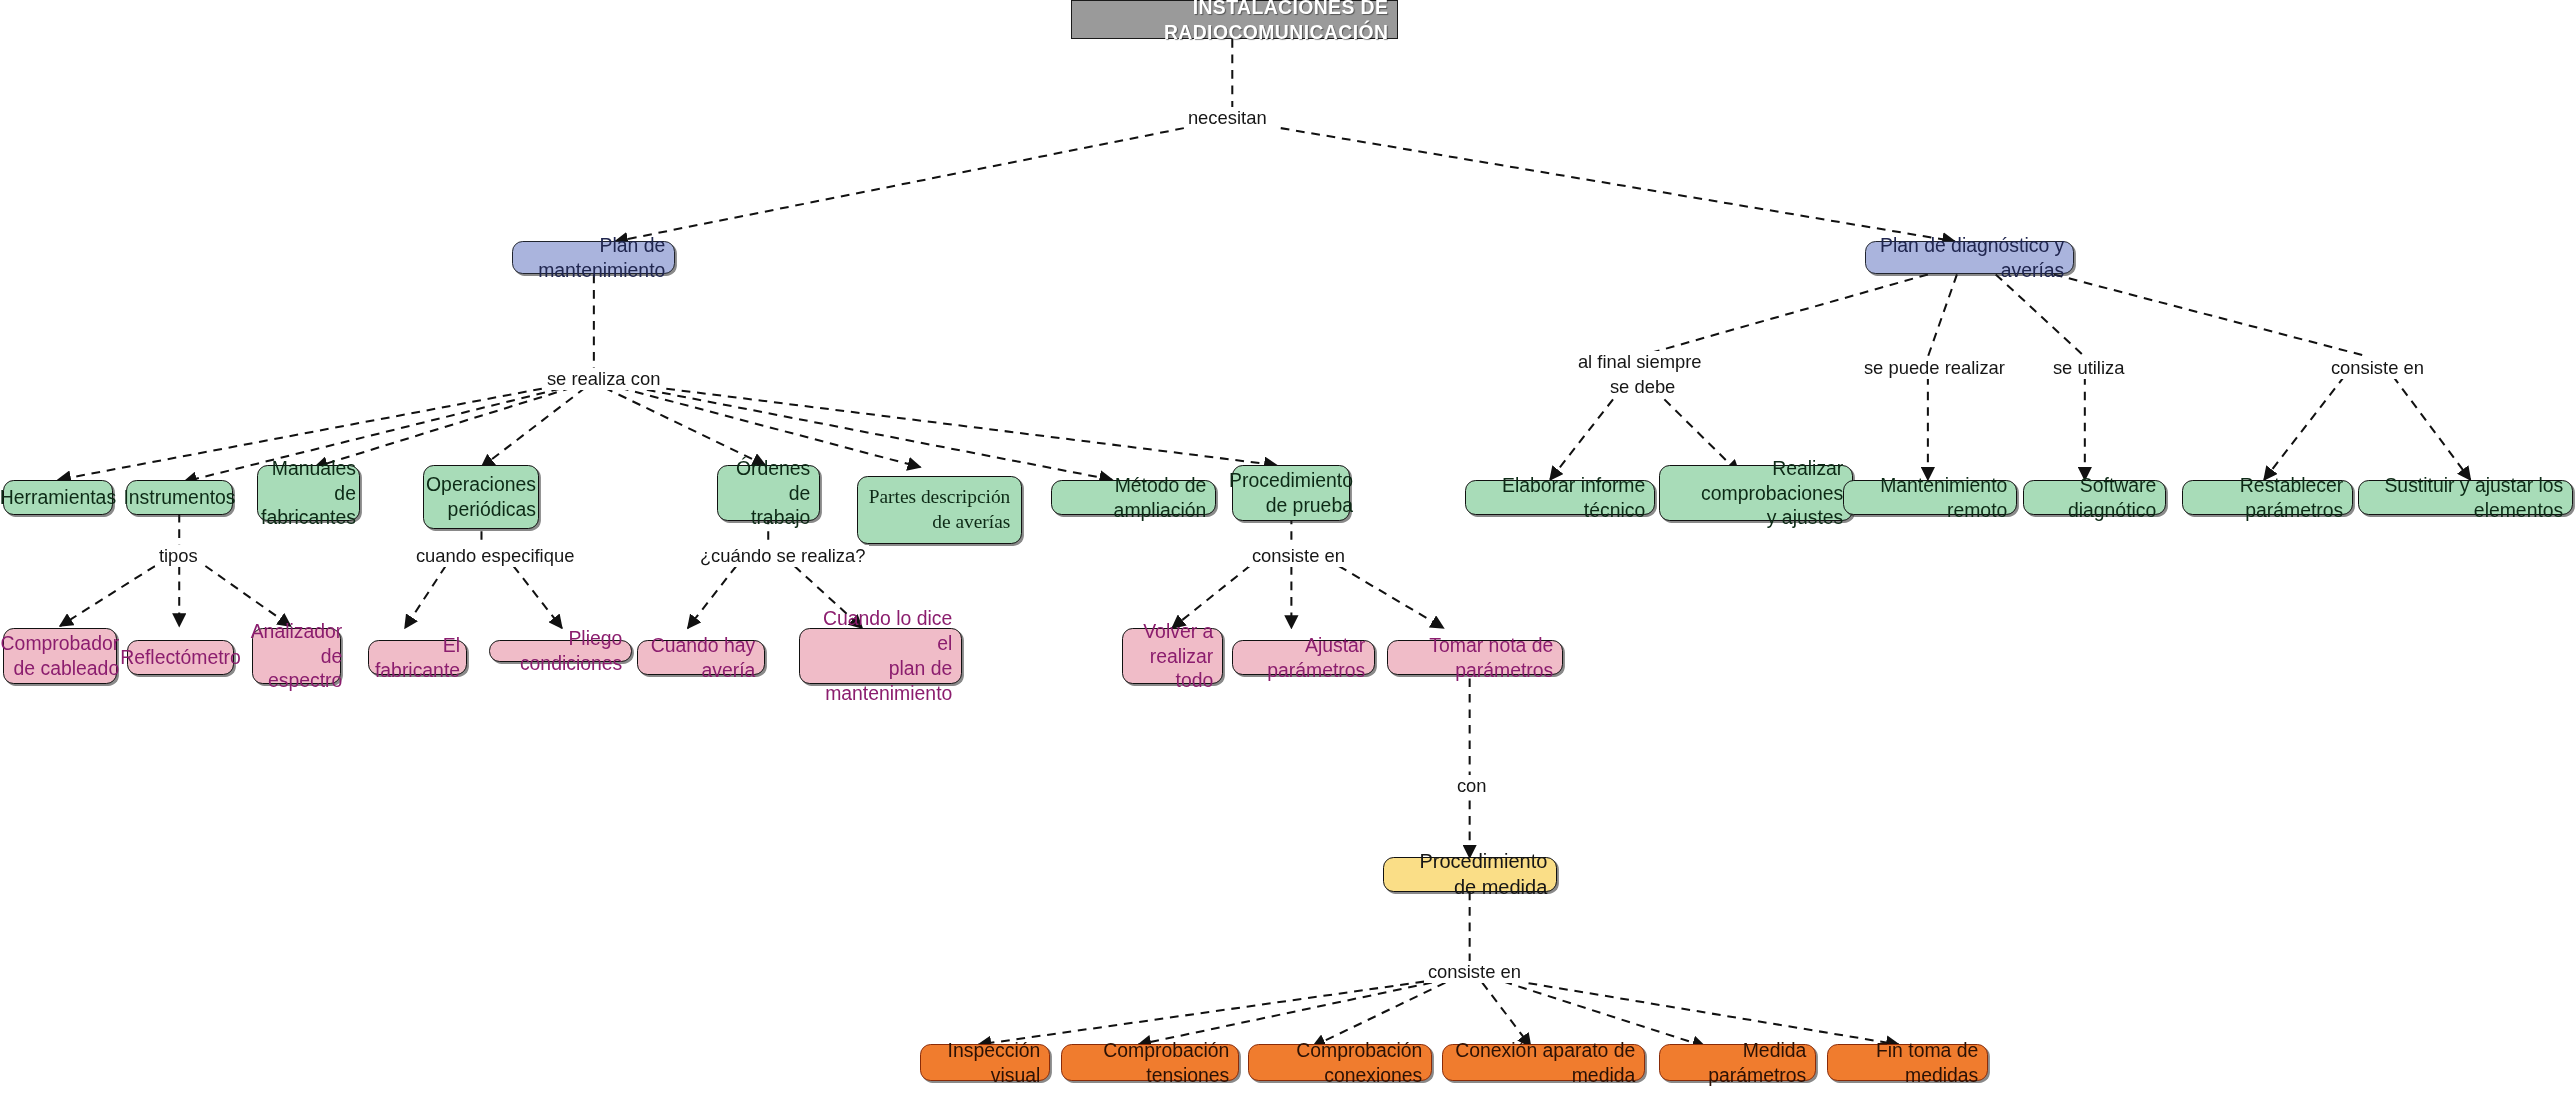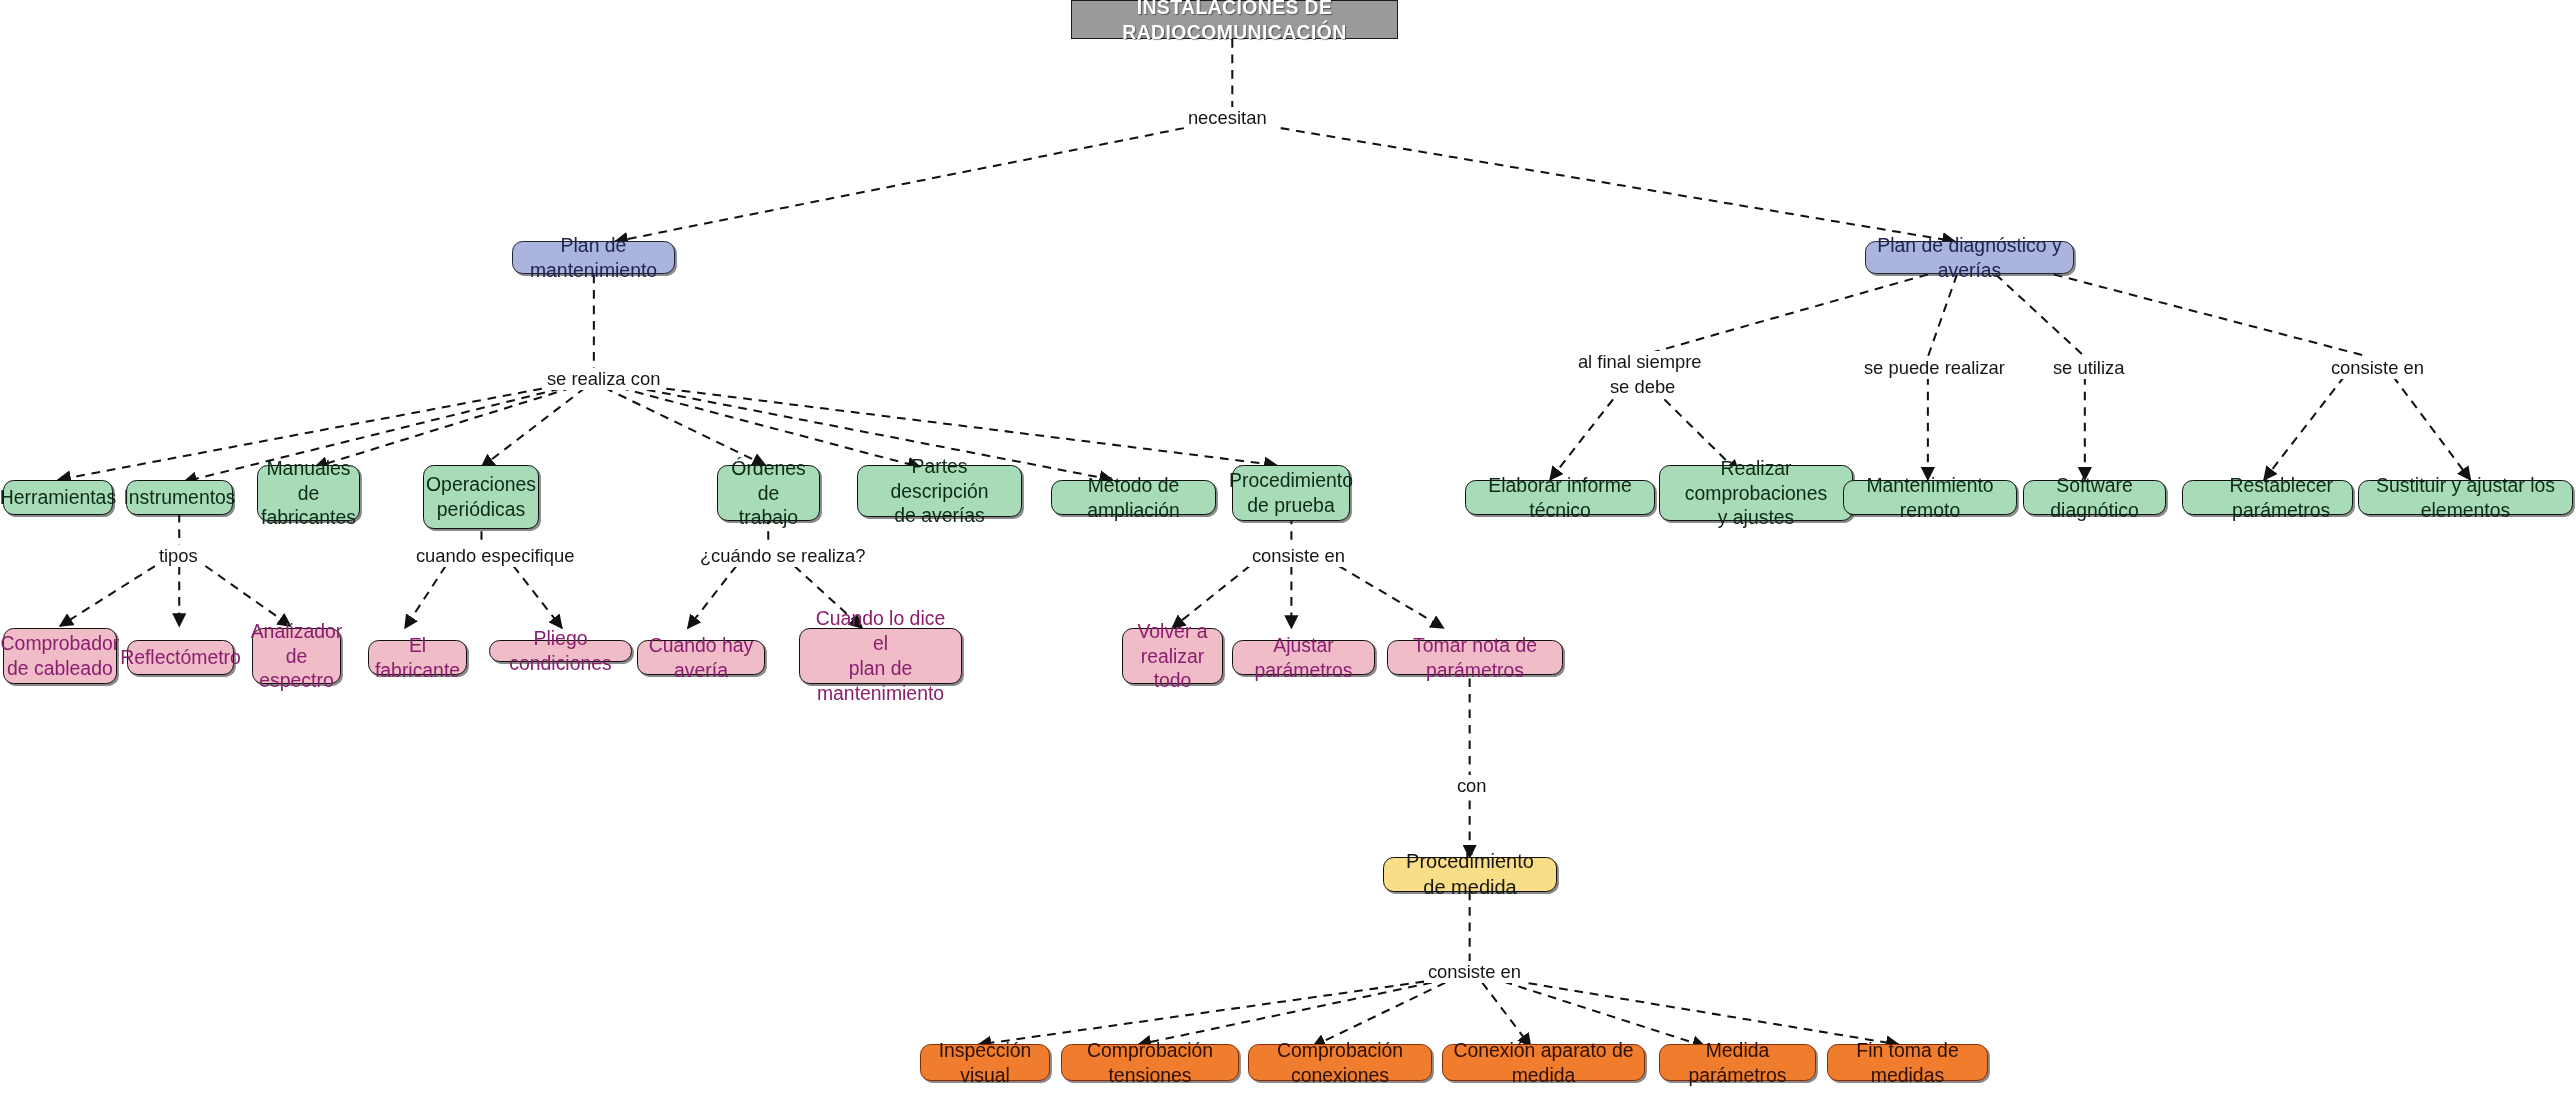--- a/index.html
+++ b/index.html
@@ -5,21 +5,21 @@
   html,body{margin:0;padding:0;background:#ffffff;}
   body{font-family:"Liberation Sans",sans-serif;}
   #canvas{position:relative;width:2576px;height:1102px;background:#ffffff;overflow:hidden;}
   #wires{position:absolute;left:0;top:0;width:2576px;height:1102px;pointer-events:none;}
   .node{
     position:absolute;
     box-sizing:border-box;
     display:flex;
     align-items:center;
     justify-content:center;
-    text-align:center;
+    text-align:right;
     border:1.6px solid #1d1d1d;
     border-radius:10.7px;
     line-height:1.28;
     padding:1.9px 8.7px;
     white-space:pre-line;
     box-shadow:1.9px 1.9px 0 rgba(40,40,40,0.55);
   }
   .root{
     background:#9a9a9a;
     border:1.9px solid #1a1a1a;
@@ -130,21 +130,21 @@
   <div class="node blue" style="left:1865px;top:241px;width:209px;height:33px;">Plan de diagnóstico y averías</div>
 
   <div class="node green" style="left:2.9px;top:480px;width:110px;height:35px;">Herramientas</div>
   <div class="node green" style="left:126px;top:480px;width:107px;height:35px;">Instrumentos</div>
   <div class="node green" style="left:257px;top:465px;width:103px;height:56px;">Manuales de
 fabricantes</div>
   <div class="node green" style="left:423px;top:465px;width:116px;height:64px;">Operaciones
 periódicas</div>
   <div class="node green" style="left:717px;top:465px;width:103px;height:56px;">Órdenes de
 trabajo</div>
-  <div class="node green" style="left:857px;top:465px;width:165px;height:52px;">Partes descripción
+  <div class="node green" style="left:857px;top:476px;width:165px;height:68px;font-family:Liberation Serif, serif;">Partes descripción
 de averías</div>
   <div class="node green" style="left:1051px;top:480px;width:165px;height:35px;">Método de ampliación</div>
   <div class="node green" style="left:1232px;top:465px;width:118px;height:56px;">Procedimiento
 de prueba</div>
 
   <div class="node green" style="left:1465px;top:480px;width:190px;height:35px;">Elaborar informe técnico</div>
   <div class="node green" style="left:1659px;top:465px;width:194px;height:56px;">Realizar comprobaciones
 y ajustes</div>
   <div class="node green" style="left:1843px;top:480px;width:174px;height:35px;">Mantenimiento remoto</div>
   <div class="node green" style="left:2023px;top:480px;width:143px;height:35px;">Software diagnótico</div>

